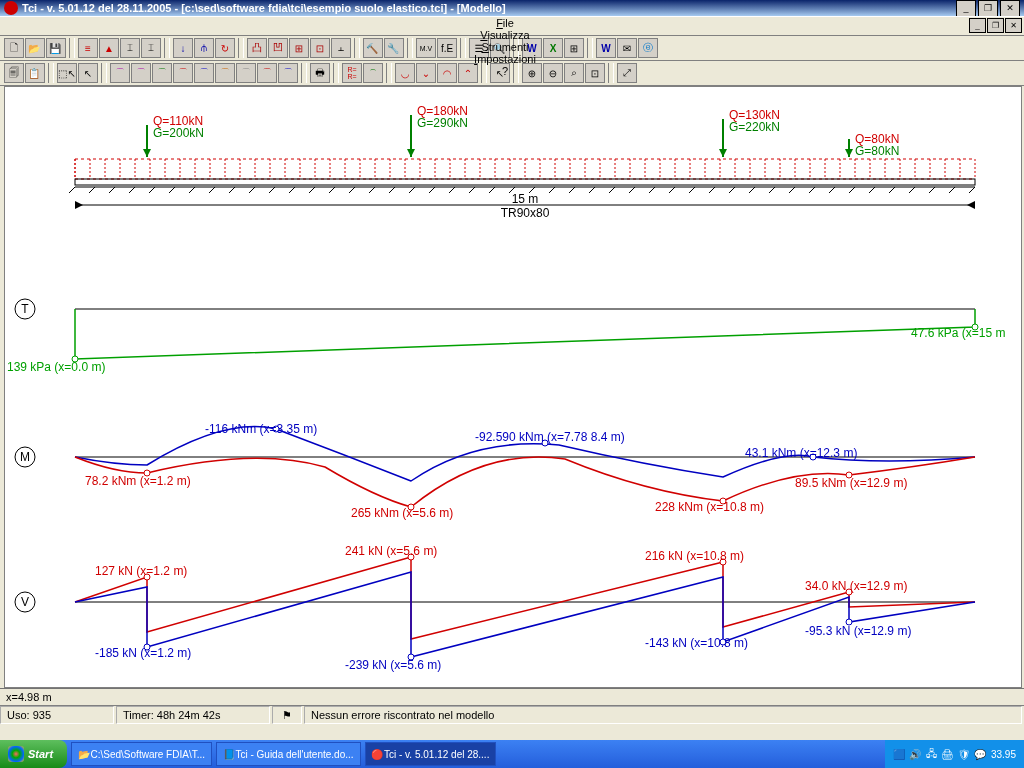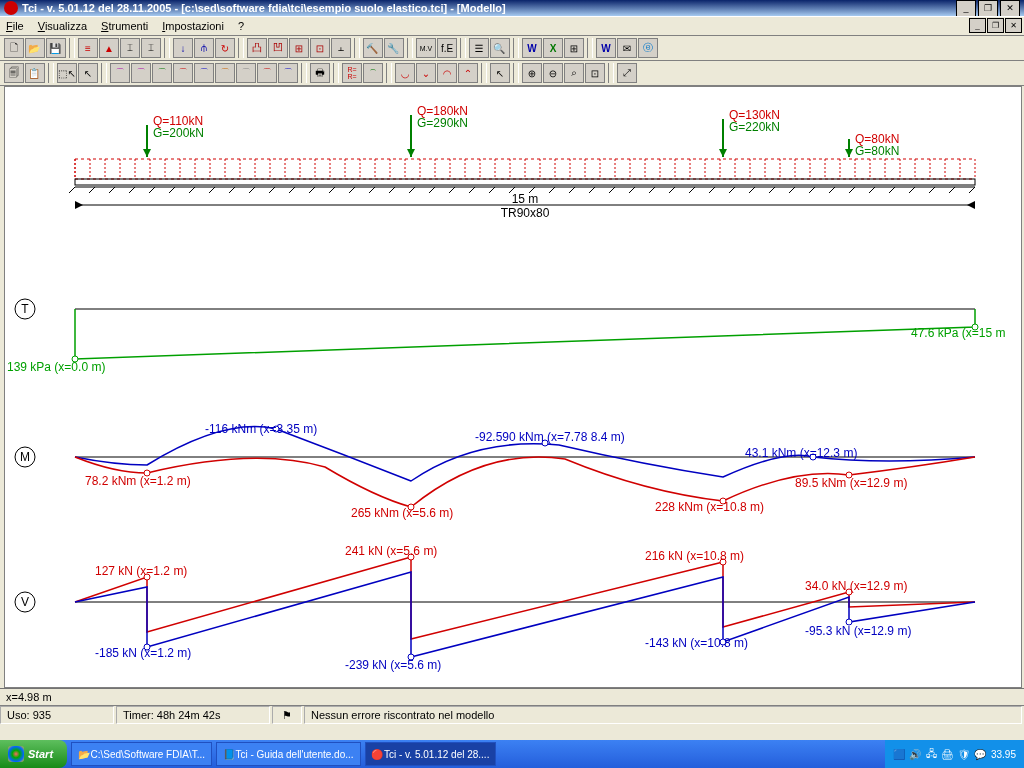--- a/index.html
+++ b/index.html
@@ -51,21 +51,21 @@
 <div class="titlebar">
   <span style="width:14px;height:14px;background:#C00;border-radius:50%;margin-right:4px;"></span>
   <span class="t">Tci - v. 5.01.12 del 28.11.2005 - [c:\sed\software fdia\tci\esempio suolo elastico.tci] - [Modello]</span>
   <div class="winbtns">
     <div class="winbtn">_</div>
     <div class="winbtn">❐</div>
     <div class="winbtn">✕</div>
   </div>
 </div>
 
-<div class="menubar" style="position:relative;">
+<div class="menubar" style="position:relative;flex-direction:column;">
   <span class="u">File</span>
   <span class="u">Visualizza</span>
   <span class="u">Strumenti</span>
   <span class="u">Impostazioni</span>
   <span>?</span>
   <div class="subbtns" style="top:1px;">
     <div class="subbtn">_</div>
     <div class="subbtn">❐</div>
     <div class="subbtn">✕</div>
   </div>

